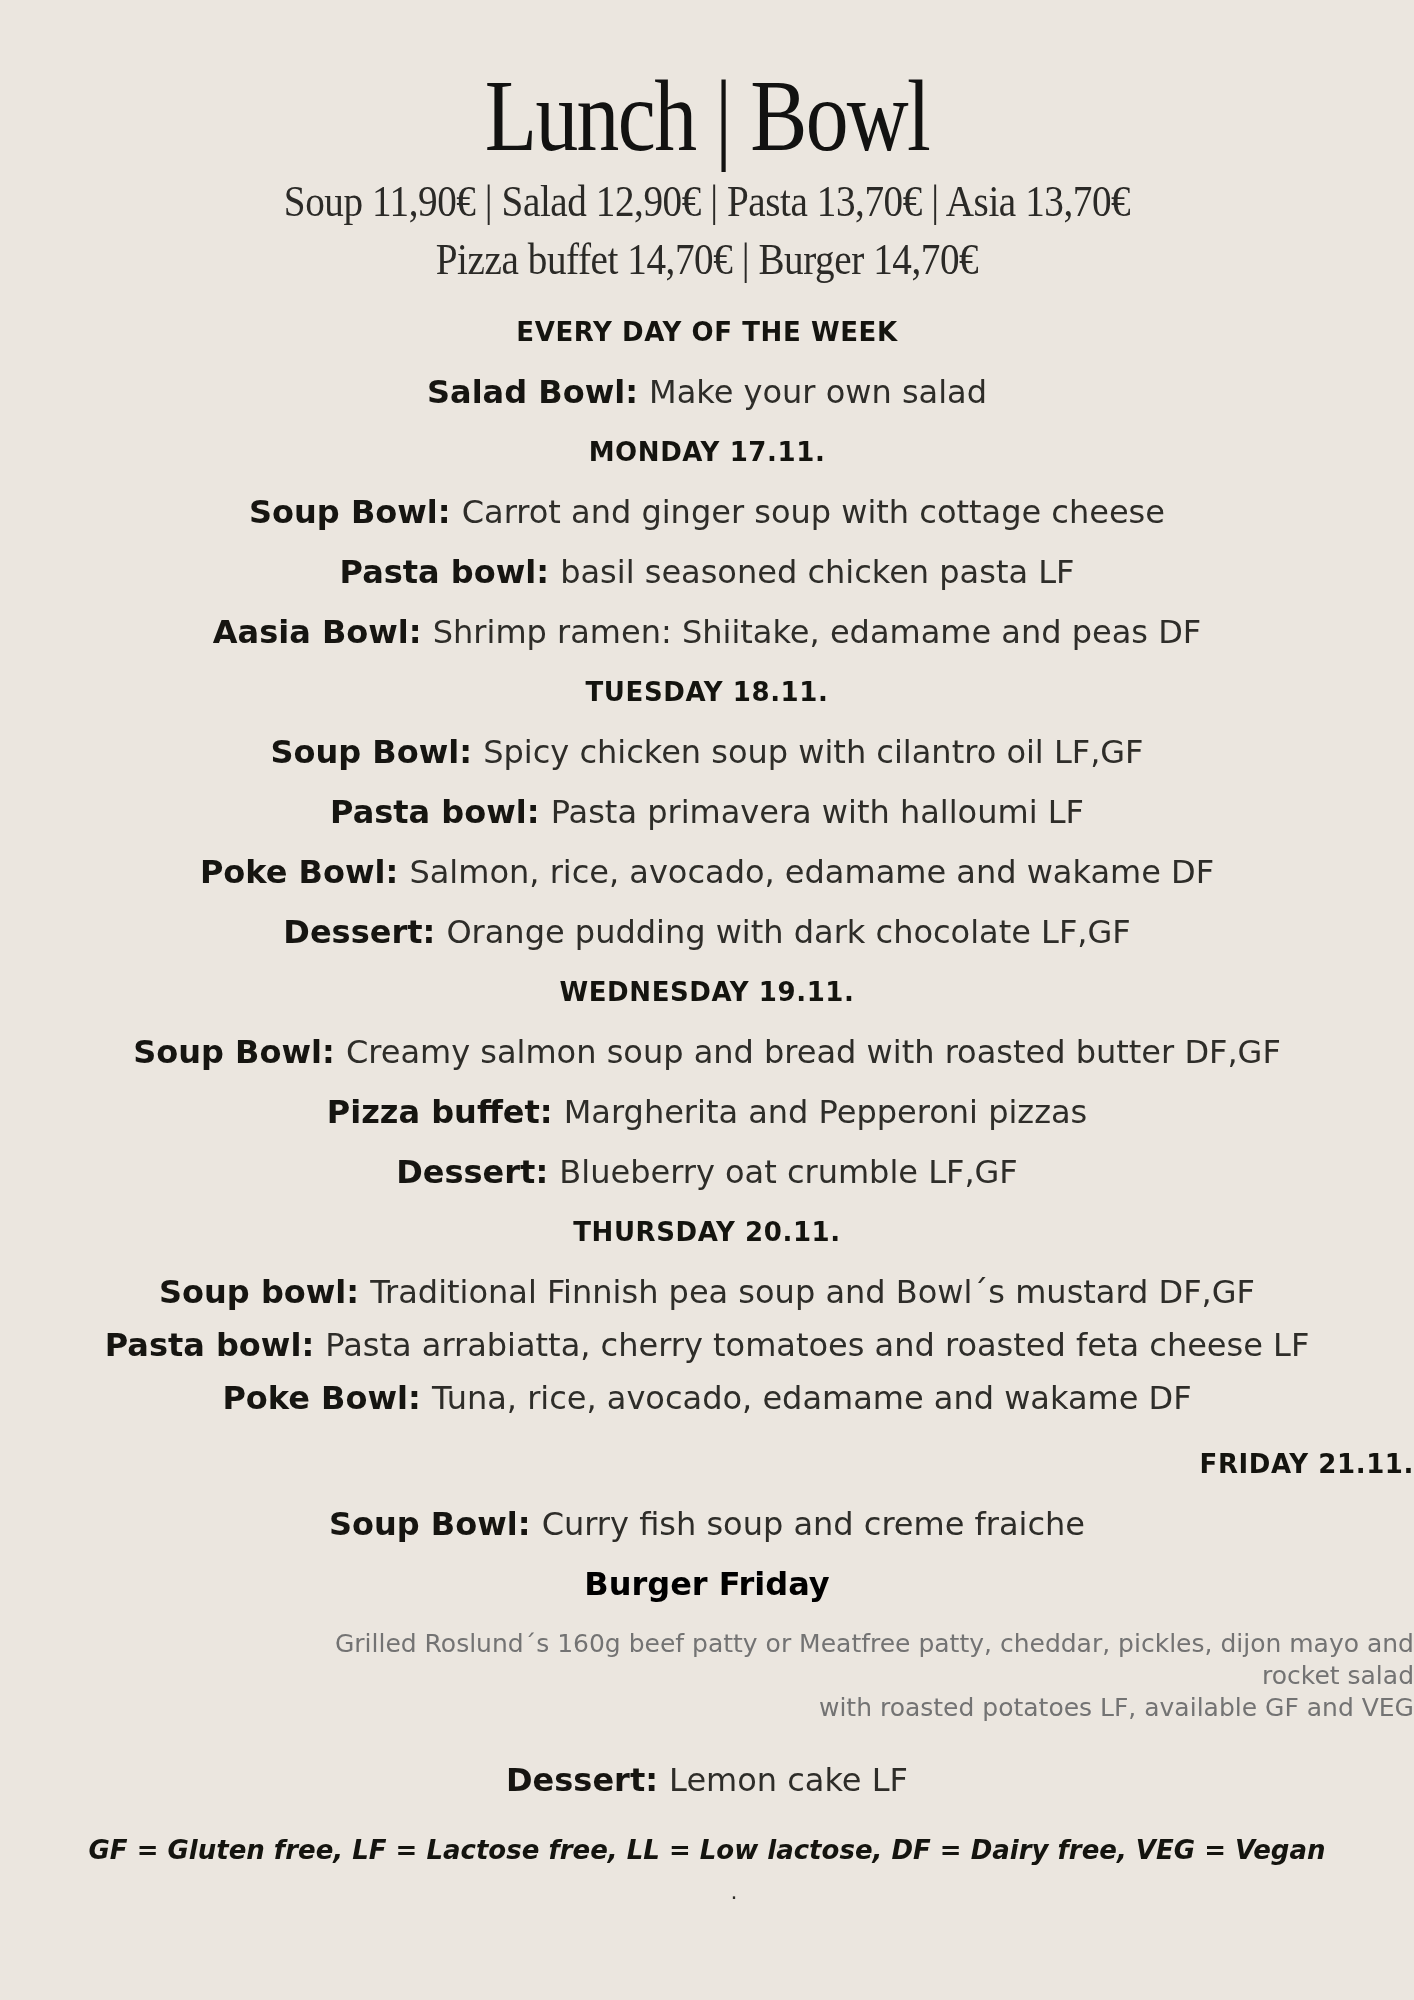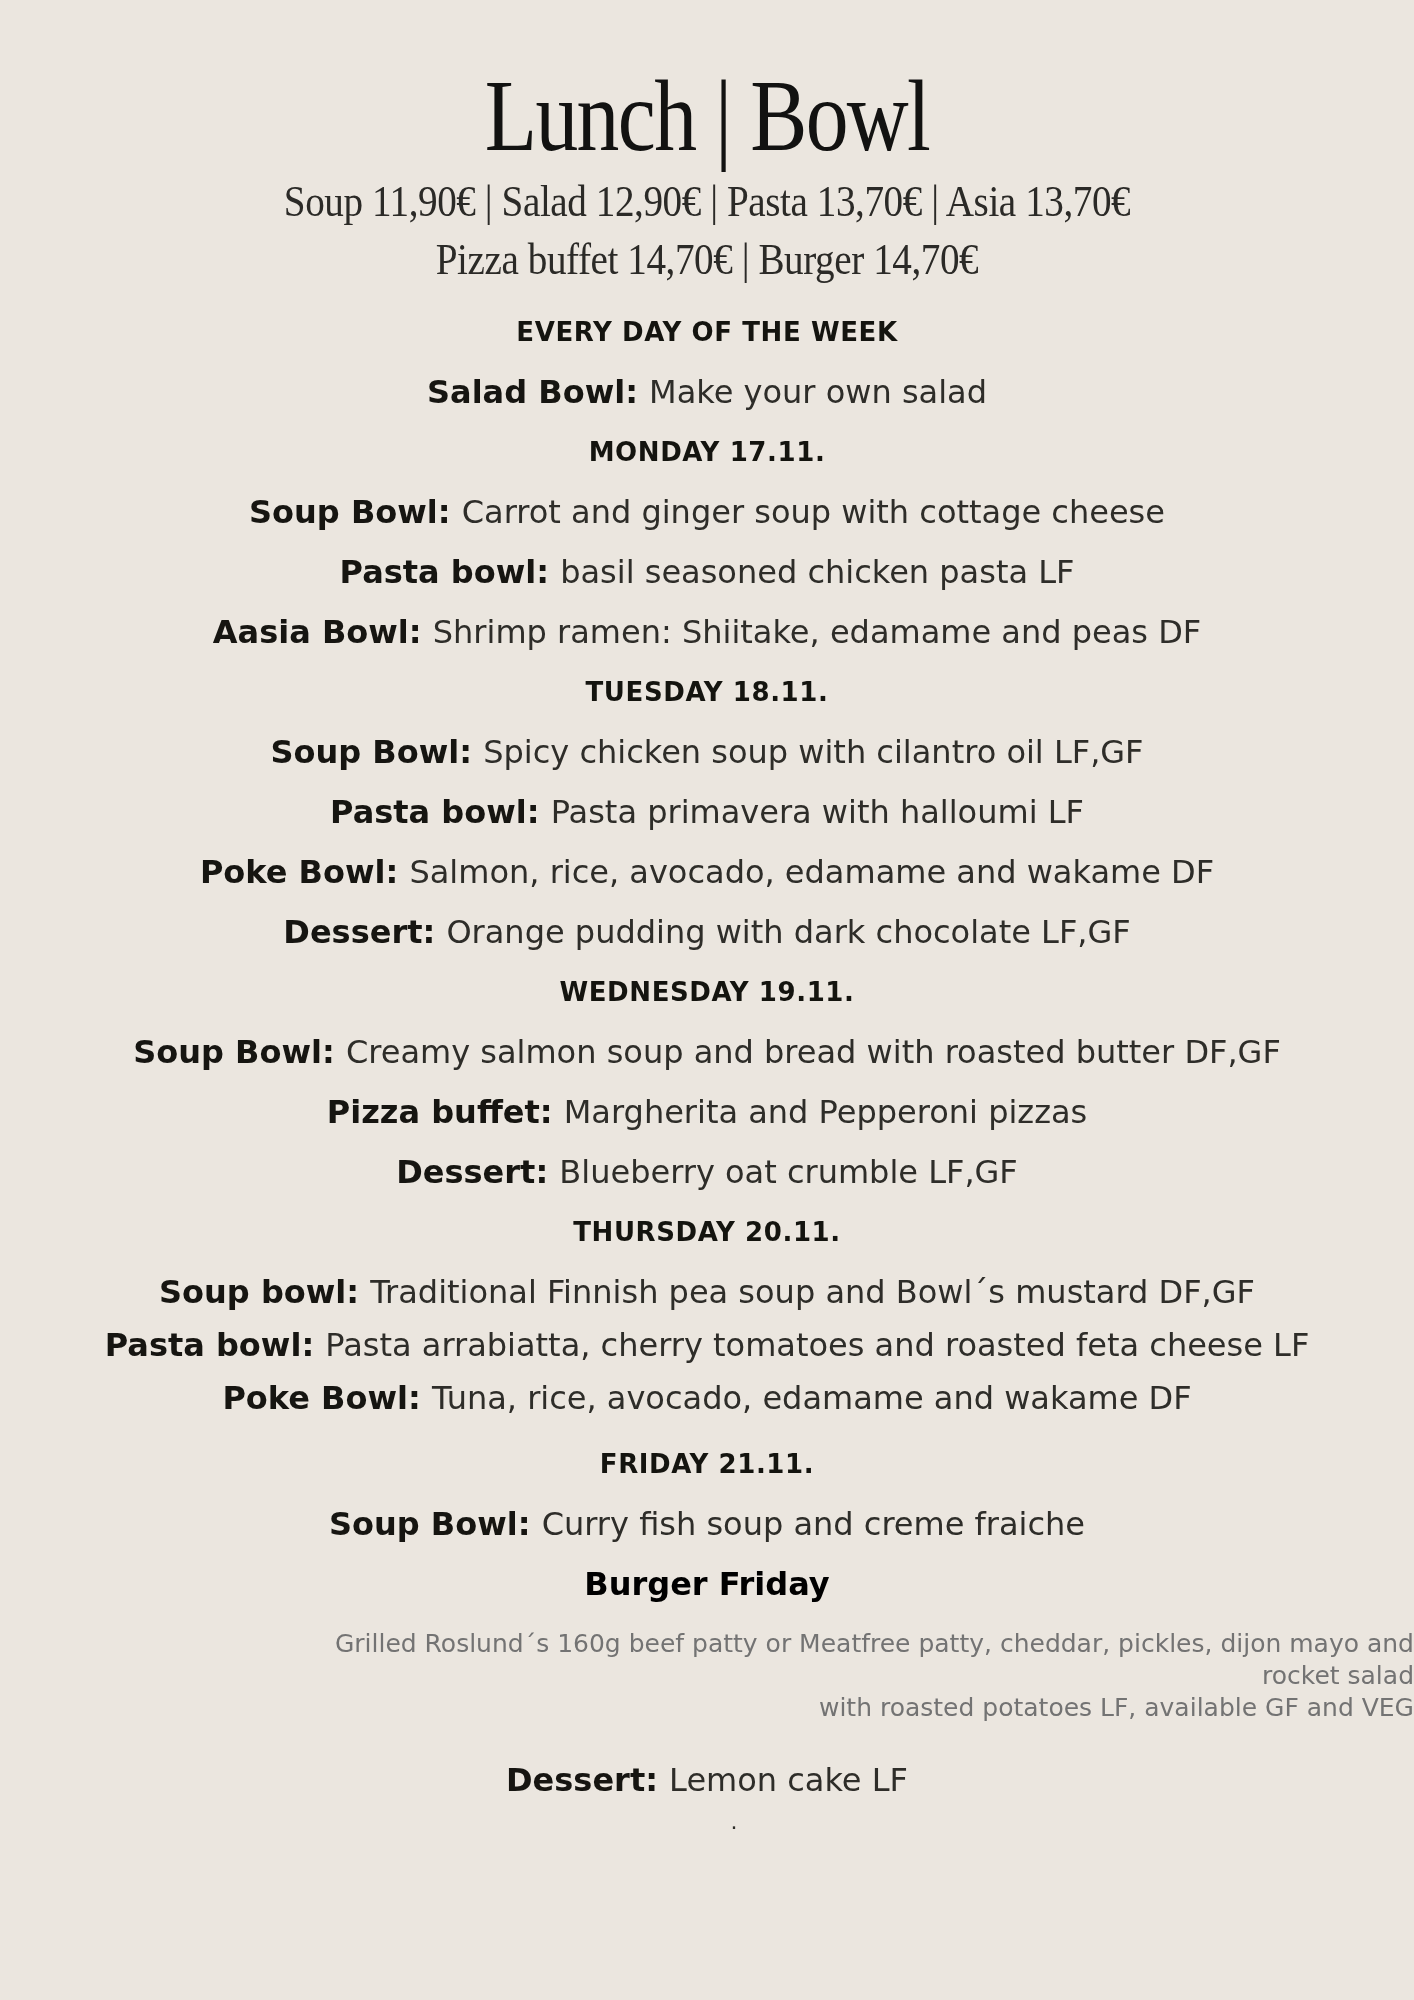--- a/index.html
+++ b/index.html
@@ -63,21 +63,21 @@
     font-size: 25px;
     color: #737373;
     text-align: right;
   }
   .menu-para .para-line { line-height: 32px; white-space: nowrap; }
 
   
   .section-4 .menu-line + .menu-line { margin-top: 21px; }
 
   
-  .section-5 .menu-heading { margin-top: 34px; }
+  .section-5 .menu-heading { margin-top: 34px; text-align: right; }
   .section-5 .menu-para + .menu-line { margin-top: 40px; }
 
   
   .legend {
     margin-top: 38px;
     font-size: 26px;
     line-height: 32px;
     font-weight: bold;
     font-style: italic;
     color: #14140f;
@@ -138,16 +138,17 @@
         <div class="menu-line subheading">Burger Friday</div>
         <div class="menu-para">
           <div class="para-line">Grilled Roslund´s 160g beef patty or Meatfree patty, cheddar, pickles, dijon mayo and</div>
           <div class="para-line">rocket salad</div>
           <div class="para-line">with roasted potatoes LF, available GF and VEG</div>
         </div>
         <div class="menu-line"><span class="label">Dessert: </span><span class="text">Lemon cake LF</span></div>
       </div>
     </div>
 
+  <div class="legend">GF = Gluten free, LF = Lactose free, LL = Low lactose, DF = Dairy free, VEG = Vegan</div>
 
   <div class="tiny-period">.</div>
 
 </div>
 
 </body></html>

